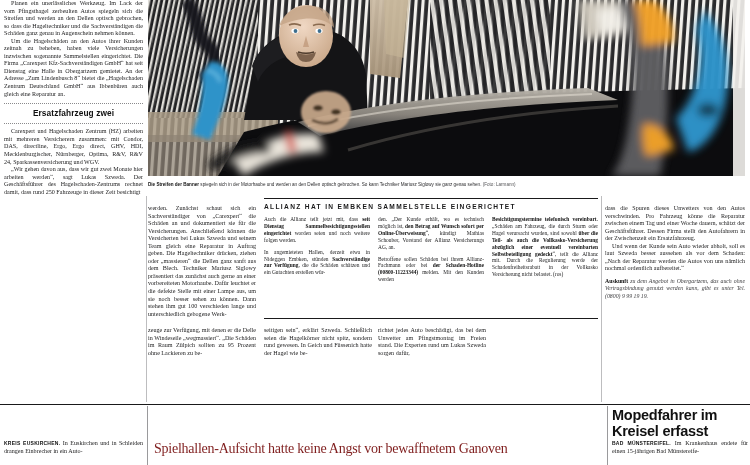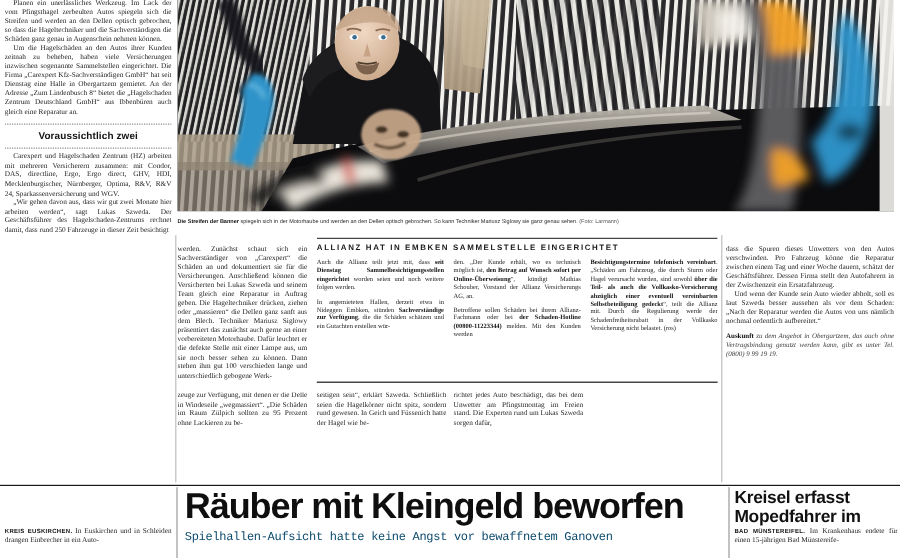--- a/index.html
+++ b/index.html
@@ -136,23 +136,23 @@
   }
 
   .bc-head{
     position:absolute;left:154px;top:406px;width:452px;
     font-family:"Liberation Sans", sans-serif;
     font-weight:bold;font-size:30px;line-height:33px;
     color:#0f0f10;letter-spacing:-0.9px;
   }
   .bc-sub{
     position:absolute;left:154px;top:441px;width:452px;
-    font-family:Liberation Mono, monospace;
-    font-weight:normal;font-size:10px;line-height:15px;
-    color:#0c4a6e;letter-spacing:-0.25px;
+    font-family:Liberation Serif, serif;
+    font-weight:normal;font-size:14px;line-height:15px;
+    color:#7f1d1d;letter-spacing:-0.25px;
   }
 
   .br-head{
     position:absolute;left:612px;top:408px;width:136px;
     font-family:"Liberation Sans", sans-serif;
     font-weight:bold;font-size:14.5px;line-height:15.5px;
     color:#111;letter-spacing:-0.25px;
   }
   .br-body{
     position:absolute;left:612px;top:440px;width:136px;height:25px;overflow:hidden;
@@ -277,21 +277,21 @@
   </div>
 
   <div class="left-col">
     <div class="col-text">
       <p class="first">Planen ein unerlässliches Werkzeug. Im Lack der vom Pfingsthagel zerbeulten Autos spiegeln sich die Streifen und werden an den Dellen optisch gebrochen, so dass die Hageltechniker und die Sachverständigen die Schäden ganz genau in Augenschein nehmen können.</p>
       <p>Um die Hagelschäden an den Autos ihrer Kunden zeitnah zu beheben, haben viele Versicherungen inzwischen sogenannte Sammelstellen eingerichtet. Die Firma „Carexpert Kfz-Sachverständigen GmbH“ hat seit Dienstag eine Halle in Obergartzem gemietet. An der Adresse „Zum Lindenbusch 8“ bietet die „Hagelschaden Zentrum Deutschland GmbH“ aus Ibbenbüren auch gleich eine Reparatur an.</p>
     </div>
 
     <div class="boxrule"></div>
     <div class="box-head">
-      <div>Voraussichtlich zwei</div>
+      <div>Ersatzfahrzeug zwei</div>
     </div>
     <div class="boxrule"></div>
 
     <div class="col-text">
       <p class="first">Carexpert und Hagelschaden Zentrum (HZ) arbeiten mit mehreren Versicherern zusammen: mit Condor, DAS, directline, Ergo, Ergo direct, GHV, HDI, Mecklenburgischer, Nürnberger, Optima, R&amp;V, R&amp;V 24, Sparkassenversicherung und WGV.</p>
       <p>„Wir gehen davon aus, dass wir gut zwei Monate hier arbeiten werden“, sagt Lukas Szweda. Der Geschäftsführer des Hagelschaden-Zentrums rechnet damit, dass rund 250 Fahrzeuge in dieser Zeit besichtigt</p>
     </div>
   </div>
 
   <div class="mid-col c1">
@@ -360,26 +360,25 @@
   <div class="bottom-rule"></div>
   <div class="vrule" style="left:147px;top:406px;height:59px;background:#9a9a9c;"></div>
   <div class="vrule" style="left:607px;top:406px;height:59px;background:#9a9a9c;"></div>
 
   <div class="bl-body">
     <div class="col-text">
       <p class="noind"><span class="dateline">KREIS EUSKIRCHEN.</span><span> In Euskirchen und in Schleiden drangen Einbrecher in ein Auto-</span></p>
     </div>
   </div>
 
-  <div class="bc-head">Räuber mit Kleingeld beworfen</div>
   <div class="bc-sub">Spielhallen-Aufsicht hatte keine Angst vor bewaffnetem Ganoven</div>
 
   <div class="br-head">
+    <div>Mopedfahrer im</div>
     <div>Kreisel erfasst</div>
-    <div>Mopedfahrer im</div>
   </div>
   <div class="br-body">
     <div class="col-text">
       <p class="noind"><span class="dateline">BAD MÜNSTEREIFEL.</span><span> Im Krankenhaus endete für einen 15-jährigen Bad Münstereife-</span></p>
     </div>
   </div>
 
 </div>
 
 </body></html>

